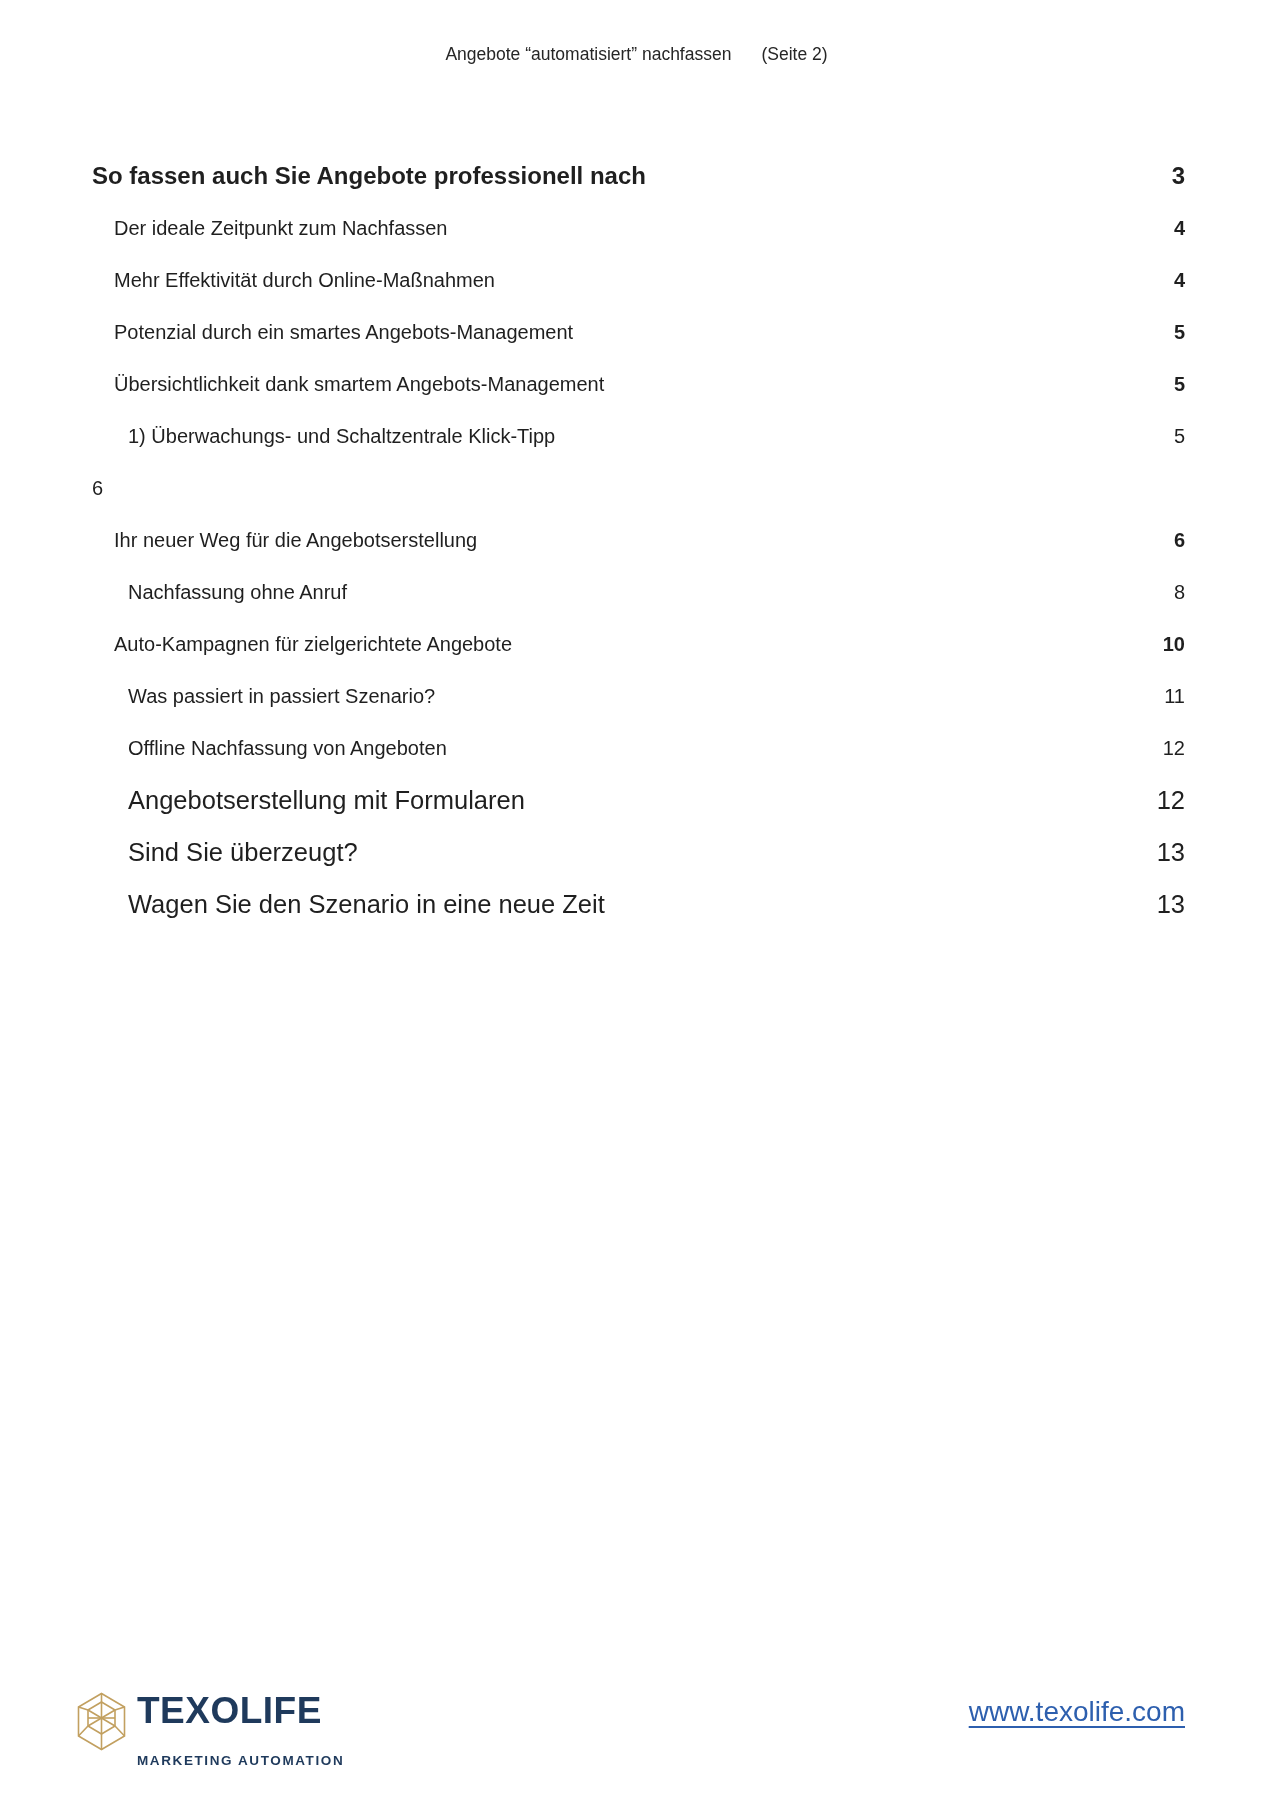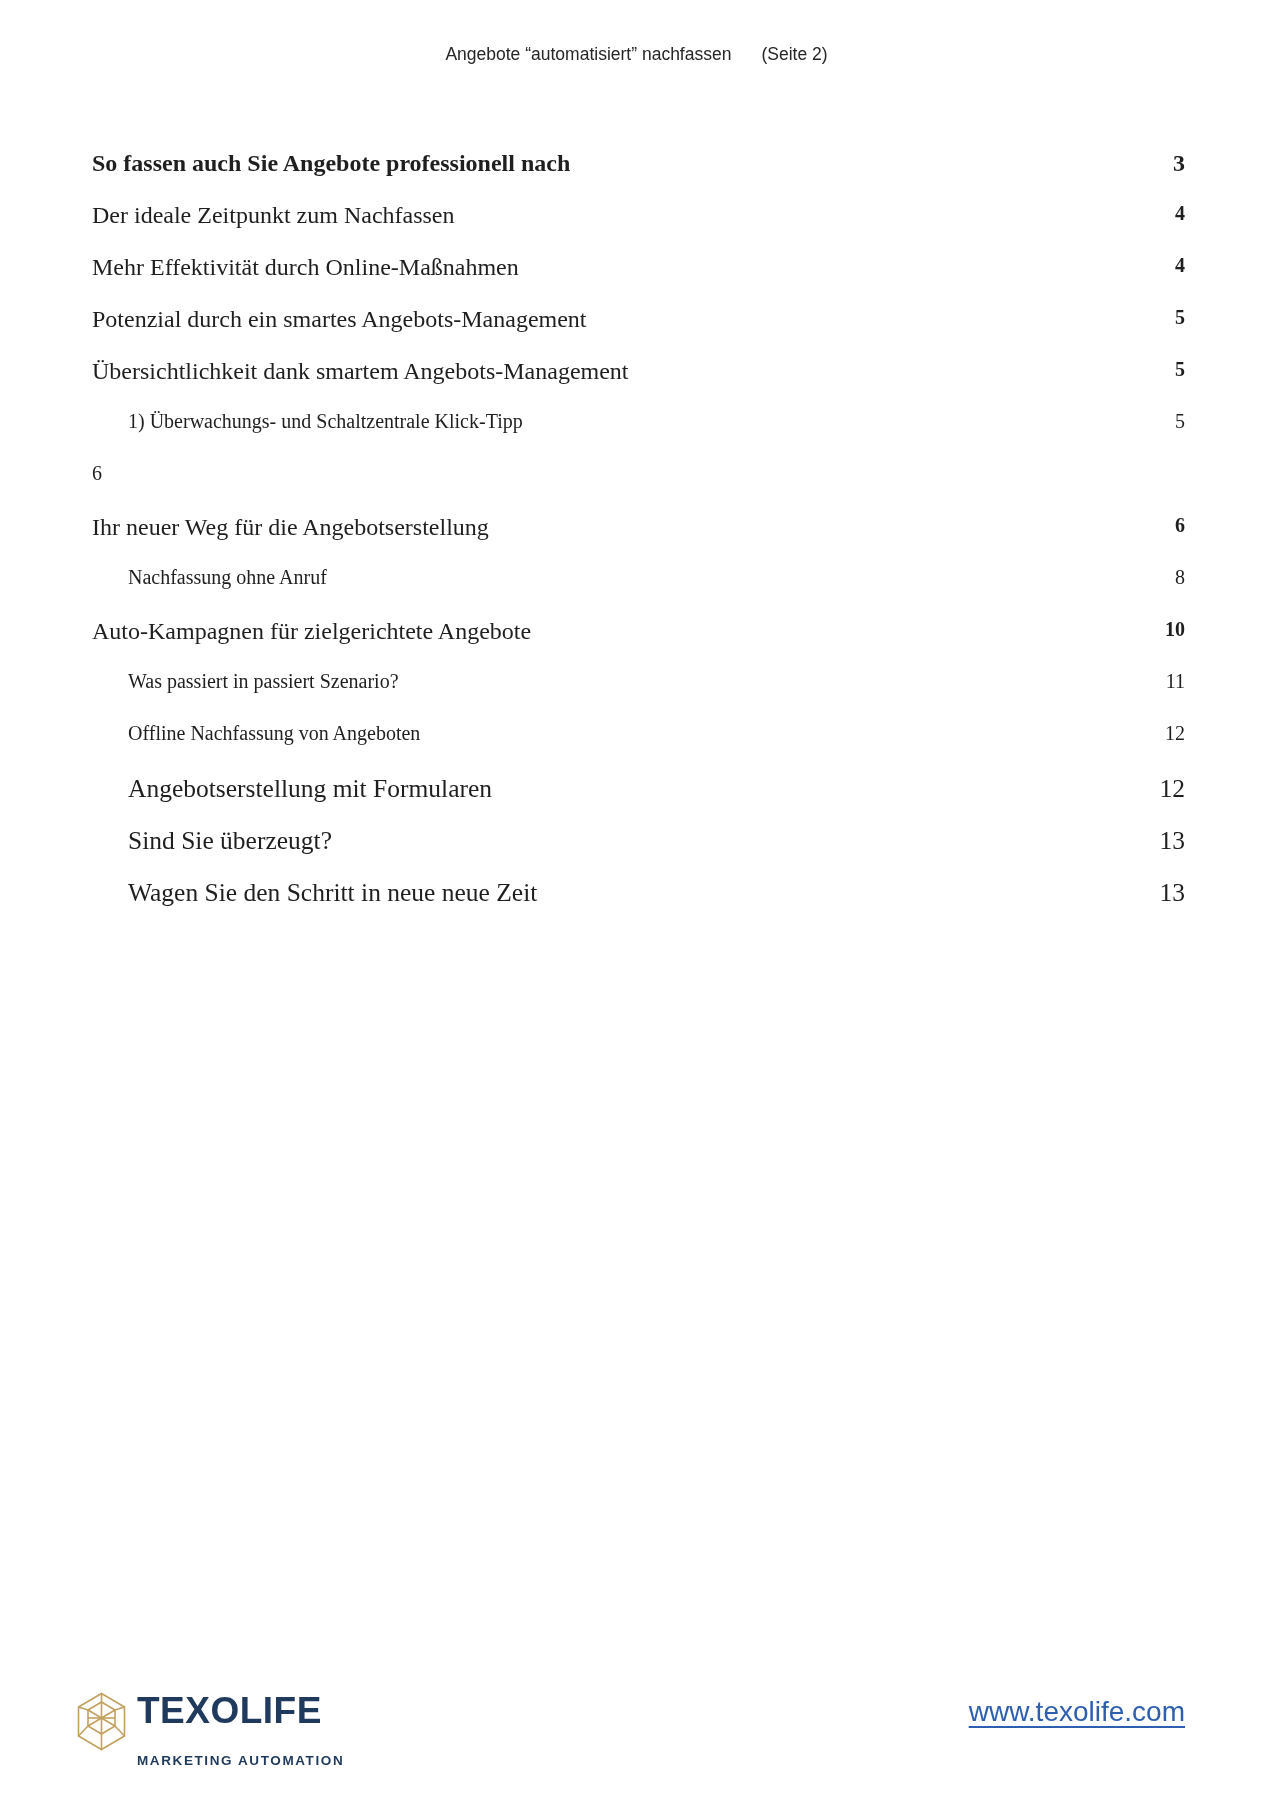--- a/index.html
+++ b/index.html
@@ -22,29 +22,28 @@
   }
   .doc-header .gap{display:inline-block;width:30px;}
   
   .toc{
     position:absolute;
     left:92px; right:88px; top:150px;
   }
   .toc-row{
     display:flex;
     justify-content:space-between;
-    align-items:flex-start;
+    align-items:center;
     height:52px;
-    font-family:Liberation Serif, serif;
   }
   .toc-label{white-space:nowrap;}
   .toc-page{white-space:nowrap;}
   .v-title .toc-label{font-weight:700;font-size:24px;}
   .v-title .toc-page{font-weight:700;font-size:24px;}
-  .v-level1 .toc-label{font-size:24px;}
+  .v-level1 .toc-label{font-size:20px;margin-left:22px;}
   .v-level1 .toc-page{font-weight:700;font-size:20px;}
   .v-level2 .toc-label{font-size:20px;padding-left:36px;}
   .v-level2 .toc-page{font-size:20px;}
   .v-level2-large .toc-label{font-size:25.5px;padding-left:36px;}
   .v-level2-large .toc-page{font-size:25.5px;}
   
   .footer-logo{
     position:absolute;
     left:77px; top:1692px;
     display:flex; gap:11px;
@@ -136,21 +135,21 @@
     </div>
       <div class="toc-row v-level2-large">
       <span class="toc-label">Angebotserstellung mit Formularen</span>
       <span class="toc-page">12</span>
     </div>
       <div class="toc-row v-level2-large">
       <span class="toc-label">Sind Sie überzeugt?</span>
       <span class="toc-page">13</span>
     </div>
       <div class="toc-row v-level2-large">
-      <span class="toc-label">Wagen Sie den Schritt in neue neue Zeit</span>
+      <span class="toc-label">Wagen Sie den Szenario in eine neue Zeit</span>
       <span class="toc-page">13</span>
     </div>
     </div>
 
   <div class="footer-logo">
     <svg class="logo-hex" viewBox="0 0 49 59" fill="none" xmlns="http://www.w3.org/2000/svg">
       <g stroke="#c2a060" stroke-width="1.6" fill="none">
         <polygon points="24.5,1.5 47.5,15 47.5,44 24.5,57.5 1.5,44 1.5,15"></polygon>
         <polygon points="24.5,10 38,18 38,34 24.5,42 11,34 11,18"></polygon>
         <line x1="24.5" y1="1.5" x2="24.5" y2="10"></line>

